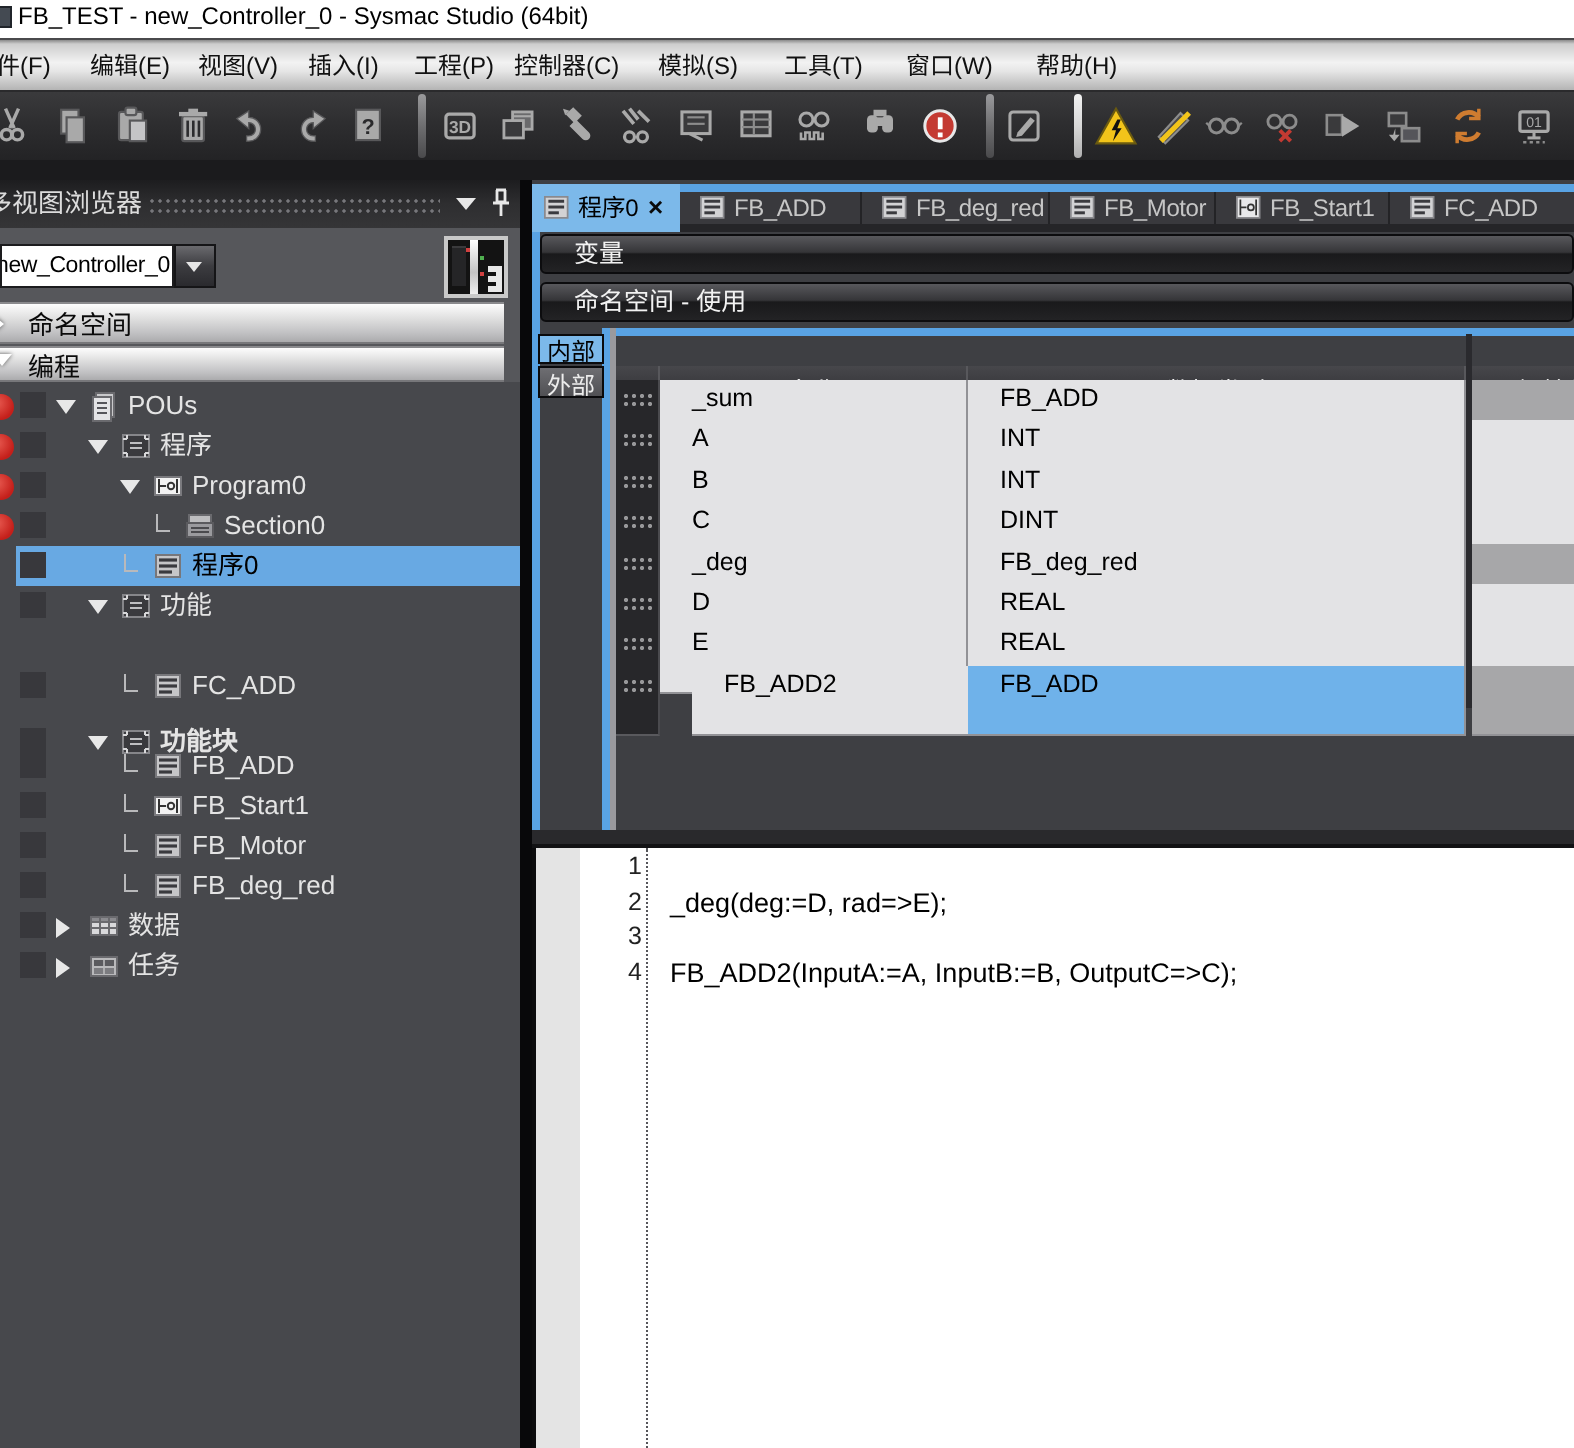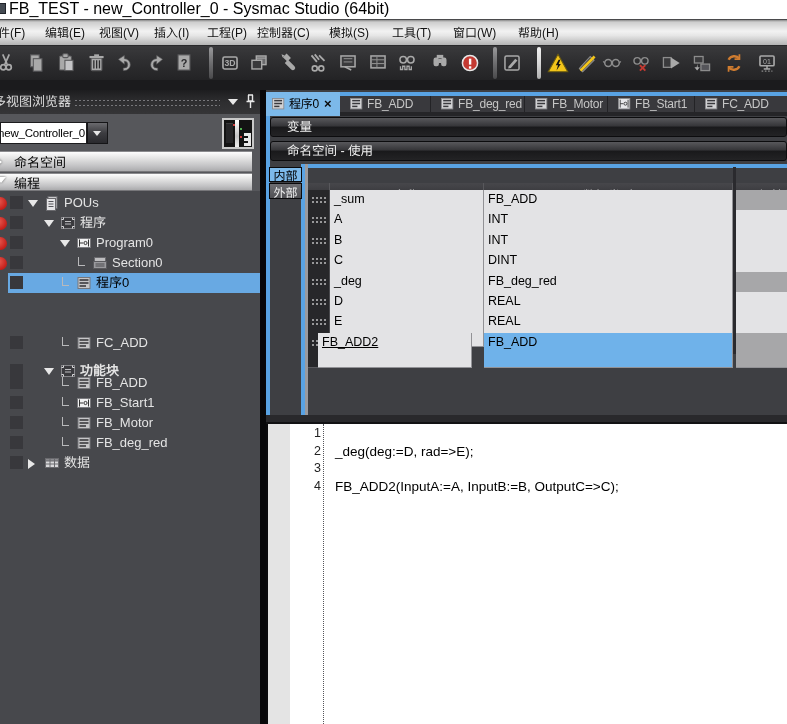--- a/index.html
+++ b/index.html
@@ -8,21 +8,21 @@
     position:relative;width:787px;height:724px;overflow:hidden;
     font-family:"Liberation Sans","DejaVu Sans",sans-serif;
     background:#46474b;
     -webkit-font-smoothing:antialiased;
   }
   .abs{position:absolute;}
 
   
   .titlebar{left:0;top:0;width:787px;height:19px;background:#ffffff;overflow:hidden;}
   .titlebar .appicon{position:absolute;left:-3px;top:3px;width:9px;height:11px;background:#444a52;border:1px solid #20242a;}
-  .titlebar .title{position:absolute;left:9px;top:1px;font-size:16px;line-height:15px;color:#000;white-space:nowrap;text-align:center;}
+  .titlebar .title{position:absolute;left:9px;top:1px;font-size:12px;line-height:15px;color:#000;white-space:nowrap;text-align:center;}
 
   
   .menubar{left:0;top:19px;width:787px;height:27px;overflow:hidden;
     background:linear-gradient(180deg,#8a8a8a 0%,#cdcdcd 8%,#f2f2f2 45%,#e6e6e6 62%,#b4b4b4 100%);
     border-top:1px solid #4a4a4c;border-bottom:1px solid #2a2a2c;}
   .menubar .mitem{position:absolute;top:0;height:26px;line-height:26px;font-size:12px;color:#111;white-space:nowrap;}
 
   
   .toolbar{left:0;top:46px;width:787px;height:34px;background:linear-gradient(180deg,#3a3a3c 0%,#2e2e30 45%,#232325 100%);overflow:hidden;}
   .tbicon{position:absolute;top:4px;width:26px;height:26px;display:flex;align-items:center;justify-content:center;color:#a9a9a9;font-size:15px;}
@@ -107,21 +107,21 @@
 
   .gridblue-top{position:absolute;left:35px;top:74px;width:486px;height:3.5px;background:#59a3e4;}
   .gridblue-left{position:absolute;left:35px;top:74px;width:4px;height:255px;background:#59a3e4;}
   .gridgray-left{position:absolute;left:39px;top:74px;width:3px;height:255px;background:#9a9a9e;}
 
   .grid{position:absolute;left:42px;top:77px;width:512px;height:252px;}
   .gh{position:absolute;top:16px;height:23px;background:linear-gradient(180deg,#47474b,#353539 60%,#2e2e32);border-right:1px solid #58585c;border-bottom:1px solid #111;color:#f4f4f4;font-size:12.5px;display:flex;align-items:center;justify-content:center;}
   .gh.corner{border-right:1px solid #58585c;}
   .gh.corner:after{content:"";position:absolute;right:3px;bottom:3px;width:0;height:0;border-bottom:9px solid #55555a;border-left:9px solid transparent;}
   .grow{position:absolute;height:20.4px;}
-  .gcell{position:absolute;top:0;height:35px;border-right:1px solid #929296;border-bottom:1px solid #929296;background:#e3e3e5;font-size:12.5px;color:#000;line-height:19px;padding-left:4px;white-space:nowrap;overflow:hidden;}
+  .gcell{position:absolute;top:0;height:35px;border-right:1px solid #929296;border-bottom:1px solid #929296;background:#e3e3e5;font-size:12.5px;color:#000;line-height:19px;padding-left:16px;white-space:nowrap;overflow:hidden;}
   .gcell.handle{background:#27272a;border-right:1px solid #4a4a4e;border-bottom:1px solid #59595d;}
   .gcell.handle i{position:absolute;left:3px;top:6px;width:17px;height:8px;display:block;
      background-image:radial-gradient(circle,#98989a 0.9px,transparent 1.2px);background-size:4px 4px;}
   .gcell.disabled{background:#a7a7a9;}
   .gcell.selected{background:#6fb2ea;}
   .gridgap{position:absolute;top:0;width:3px;background:#2a2a2e;height:100%;}
 
   .splitter{position:absolute;left:0;top:325px;width:521px;height:9px;background:#29292c;border-bottom:2px solid #121214;}
 
   
@@ -430,20 +430,31 @@
           <div class="gsq"></div>
           <div class="tconn" style="left: 62px;"></div>
           <span class="ic" style="width: 16px; height: 16px; position: absolute; left: 76px; top: 2px;"><svg width="16" height="16" viewBox="0 0 16 16">
               <rect x="2" y="2.5" width="12" height="11" fill="#c6c6c8" stroke="#77777b"></rect>
               <line x1="3.5" y1="5" x2="12.5" y2="5" stroke="#3a3a3e" stroke-width="1.6"></line>
               <line x1="3.5" y1="8" x2="12.5" y2="8" stroke="#3a3a3e" stroke-width="1.6"></line>
               <line x1="3.5" y1="11" x2="10" y2="11" stroke="#3a3a3e" stroke-width="1.6"></line>
             </svg></span>
           <div class="tlabel" style="left: 96px;">程序0</div>
         </div>
+        <div class="trow" style="top: 102px;">
+          <div class="gsq"></div>
+          <div class="texp open" style="left: 44px;"></div>
+          <span class="ic" style="width: 16px; height: 16px; position: absolute; left: 60px; top: 2px;"><svg width="16" height="16" viewBox="0 0 16 16">
+              <rect x="1.5" y="2.5" width="13" height="11" fill="#3a3a3e" stroke="#86868a"></rect>
+              <path d="M3.5 2.5 v2 M1.5 4.5 h2 M12.5 2.5 v2 M14.5 4.5 h-2 M3.5 13.5 v-2 M1.5 11.5 h2 M12.5 13.5 v-2 M14.5 11.5 h-2" stroke="#d8d8da" fill="none"></path>
+              <line x1="5" y1="6.5" x2="11" y2="6.5" stroke="#bfbfc2"></line>
+              <line x1="5" y1="9" x2="11" y2="9" stroke="#bfbfc2"></line>
+            </svg></span>
+          <div class="tlabel" style="left: 80px;">功能</div>
+        </div>
         <div class="trow" style="top: 142px;">
           <div class="gsq"></div>
           <div class="tconn" style="left: 62px;"></div>
           <span class="ic" style="width: 16px; height: 16px; position: absolute; left: 76px; top: 2px;"><svg width="16" height="16" viewBox="0 0 16 16">
               <rect x="2" y="2.5" width="12" height="11" fill="#c6c6c8" stroke="#77777b"></rect>
               <line x1="3.5" y1="5" x2="12.5" y2="5" stroke="#3a3a3e" stroke-width="1.6"></line>
               <line x1="3.5" y1="8" x2="12.5" y2="8" stroke="#3a3a3e" stroke-width="1.6"></line>
               <line x1="3.5" y1="11" x2="10" y2="11" stroke="#3a3a3e" stroke-width="1.6"></line>
             </svg></span>
           <div class="tlabel" style="left: 96px;">FC_ADD</div>
@@ -508,20 +519,32 @@
           <div class="gsq"></div>
           <div class="texp closed" style="left: 28px;"></div>
           <span class="ic" style="width: 16px; height: 16px; position: absolute; left: 44px; top: 2px;"><svg width="16" height="16" viewBox="0 0 16 16">
               <rect x="1.5" y="3.5" width="13" height="9" fill="#d9d9db" stroke="#6a6a6e"></rect>
               <rect x="1.5" y="3.5" width="13" height="2.5" fill="#8a8a8e" stroke="#6a6a6e"></rect>
               <line x1="6" y1="4" x2="6" y2="12.5" stroke="#6a6a6e"></line>
               <line x1="10.5" y1="4" x2="10.5" y2="12.5" stroke="#6a6a6e"></line>
               <line x1="1.5" y1="9" x2="14.5" y2="9" stroke="#6a6a6e"></line>
             </svg></span>
           <div class="tlabel" style="left: 64px;">数据</div>
+        </div>
+        <div class="trow" style="top: 282px;">
+          <div class="gsq"></div>
+          <div class="texp closed" style="left: 28px;"></div>
+          <span class="ic" style="width: 16px; height: 16px; position: absolute; left: 44px; top: 2px;"><svg width="16" height="16" viewBox="0 0 16 16">
+              <rect x="1.5" y="3.5" width="13" height="9.5" fill="#b9b9bb" stroke="#6a6a6e"></rect>
+              <rect x="3" y="5" width="4.6" height="3" fill="#5a5a5e"></rect>
+              <rect x="8.4" y="5" width="4.6" height="3" fill="#5a5a5e"></rect>
+              <rect x="3" y="9" width="4.6" height="3" fill="#7c7c80"></rect>
+              <rect x="8.4" y="9" width="4.6" height="3" fill="#7c7c80"></rect>
+            </svg></span>
+          <div class="tlabel" style="left: 64px;">任务</div>
         </div>
       </div>
   </div>
 
   <div class="abs vsep"></div>
 
   <div class="abs pane">
     <div class="topblue"></div>
     <div class="tabstrip"></div>
     <div class="understrip"></div>
@@ -660,21 +683,21 @@
             <i></i>
           </div>
           <div class="gcell" style="left: 22px; width: 154px;">E</div>
           <div class="gcell" style="left: 176px; width: 249px;">REAL</div>
           <div class="gcell" style="left: 428px; width: 84px;"></div>
         </div>
         <div class="grow" style="top: 165.8px; left: 0px; width: 512px;">
           <div class="gcell handle" style="left: 0px; width: 22px;">
             <i></i>
           </div>
-          <div class="gcell" style="left: 10px; width: 154px; text-decoration: underline;">FB_ADD2</div>
+          <div class="gcell" style="left: 38px; width: 154px;">FB_ADD2</div>
           <div class="gcell selected" style="left: 176px; width: 249px;">FB_ADD</div>
           <div class="gcell disabled" style="left: 428px; width: 84px;"></div>
         </div>
       </div>
 
     <div class="splitter"></div>
 
     <div class="code">
       <div class="blackedge"></div>
       <div class="margin"></div>

